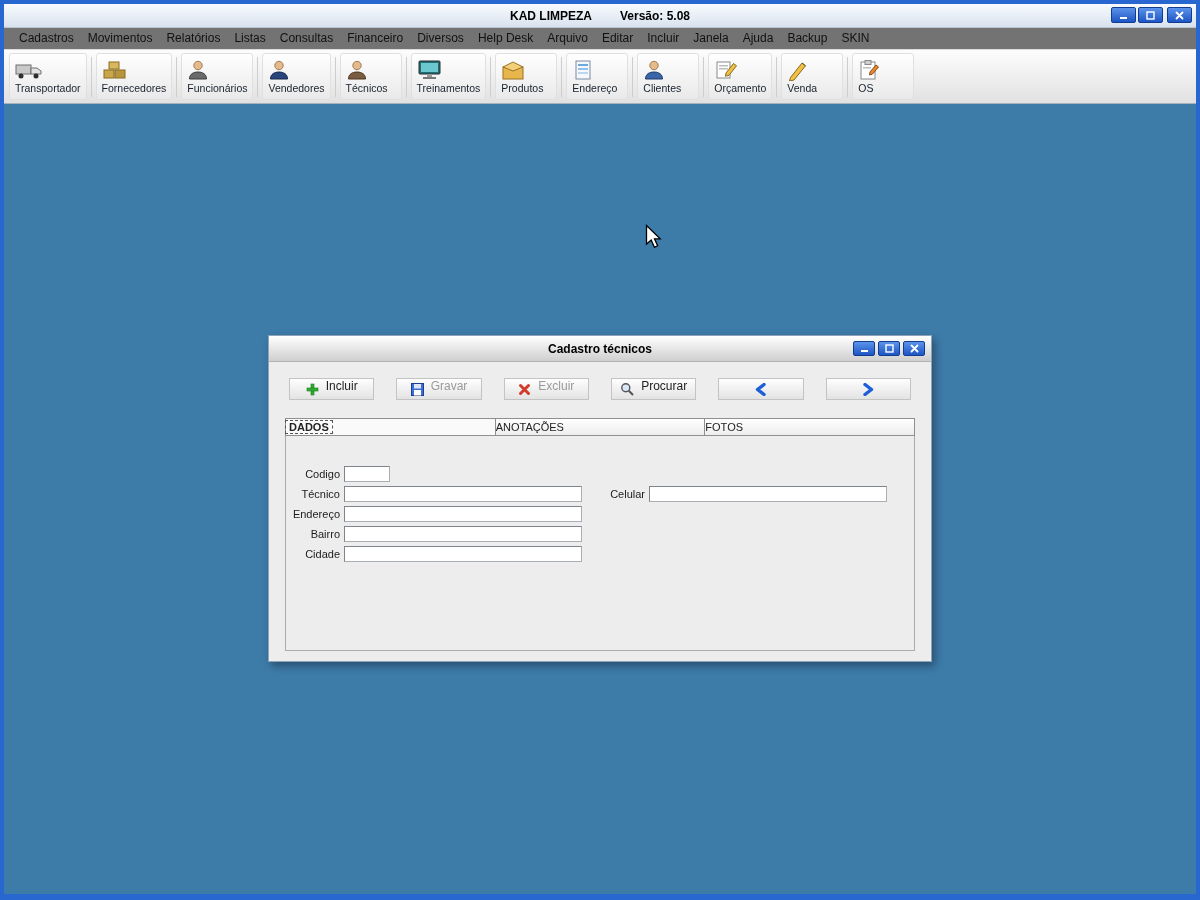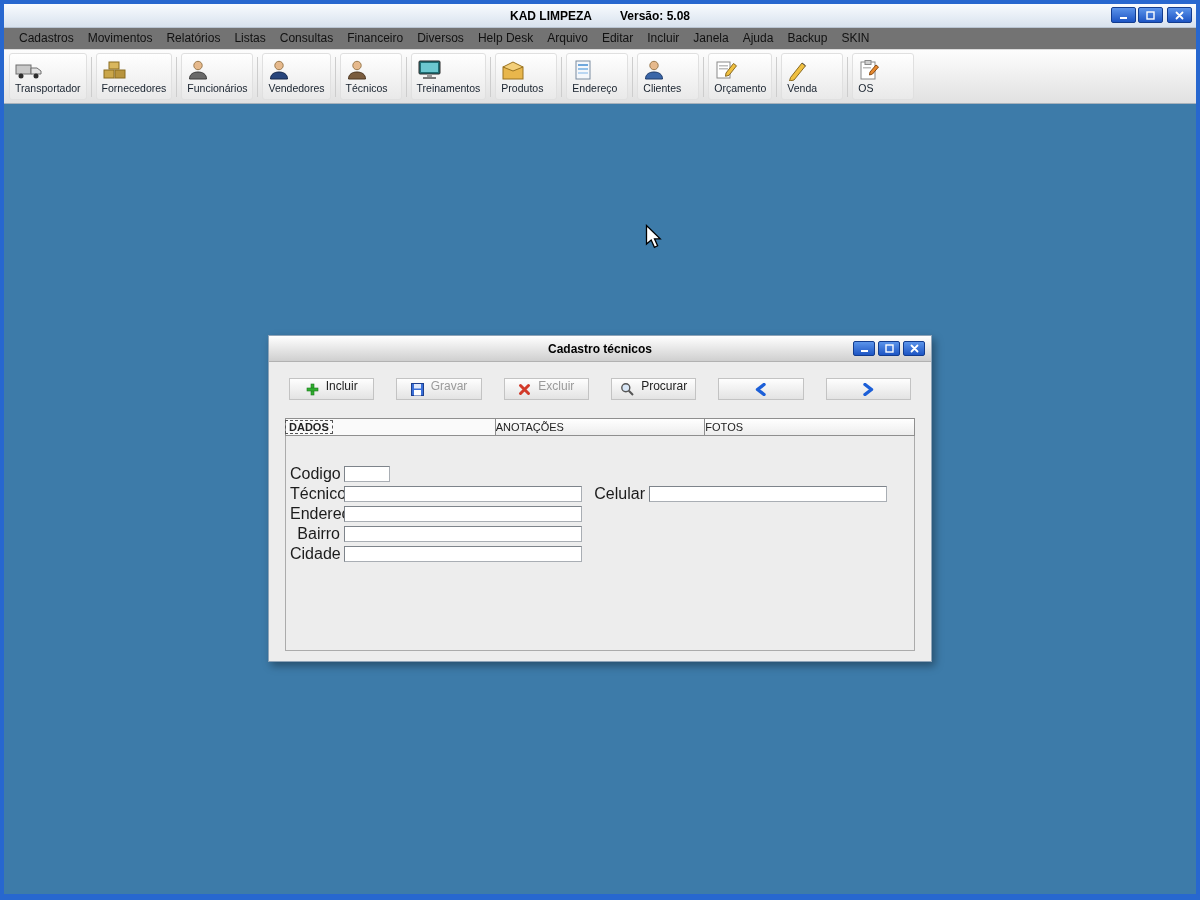--- a/index.html
+++ b/index.html
@@ -64,21 +64,21 @@
   .tab-text.focus{outline:1px dashed #555;padding:0 3px}
 
   .tab-panel{margin:0 16px;height:215px;border:1px solid #ababab;border-top:none;
     position:relative;background:#ededed}
   .form-col{position:absolute;display:flex;flex-direction:column}
   .form-col.left{left:4px;top:28px}
   .form-col.right{left:304px;top:48px}
   .form-row{display:flex;align-items:center;height:20px}
   .form-col.left .form-label{width:50px}
   .form-col.right .form-label{width:55px}
-  .form-label{text-align:right;font-size:16px;color:#1c1c1c;margin-right:4px;white-space:nowrap}
+  .form-label{text-align:right;font-size:11px;color:#1c1c1c;margin-right:4px;white-space:nowrap}
   .form-input{width:238px;height:16px;background:#fff;border:1px solid #a9aeb4;
     border-top-color:#7e848b;border-left-color:#7e848b;font-size:11px;padding:0 3px;font-family:inherit}
   .form-input.small{width:46px}
 
   .cursor{position:absolute;left:641px;top:120px;z-index:50;pointer-events:none;line-height:0}
 </style>
 </head>
 <body>
 
 <div class="screen">

